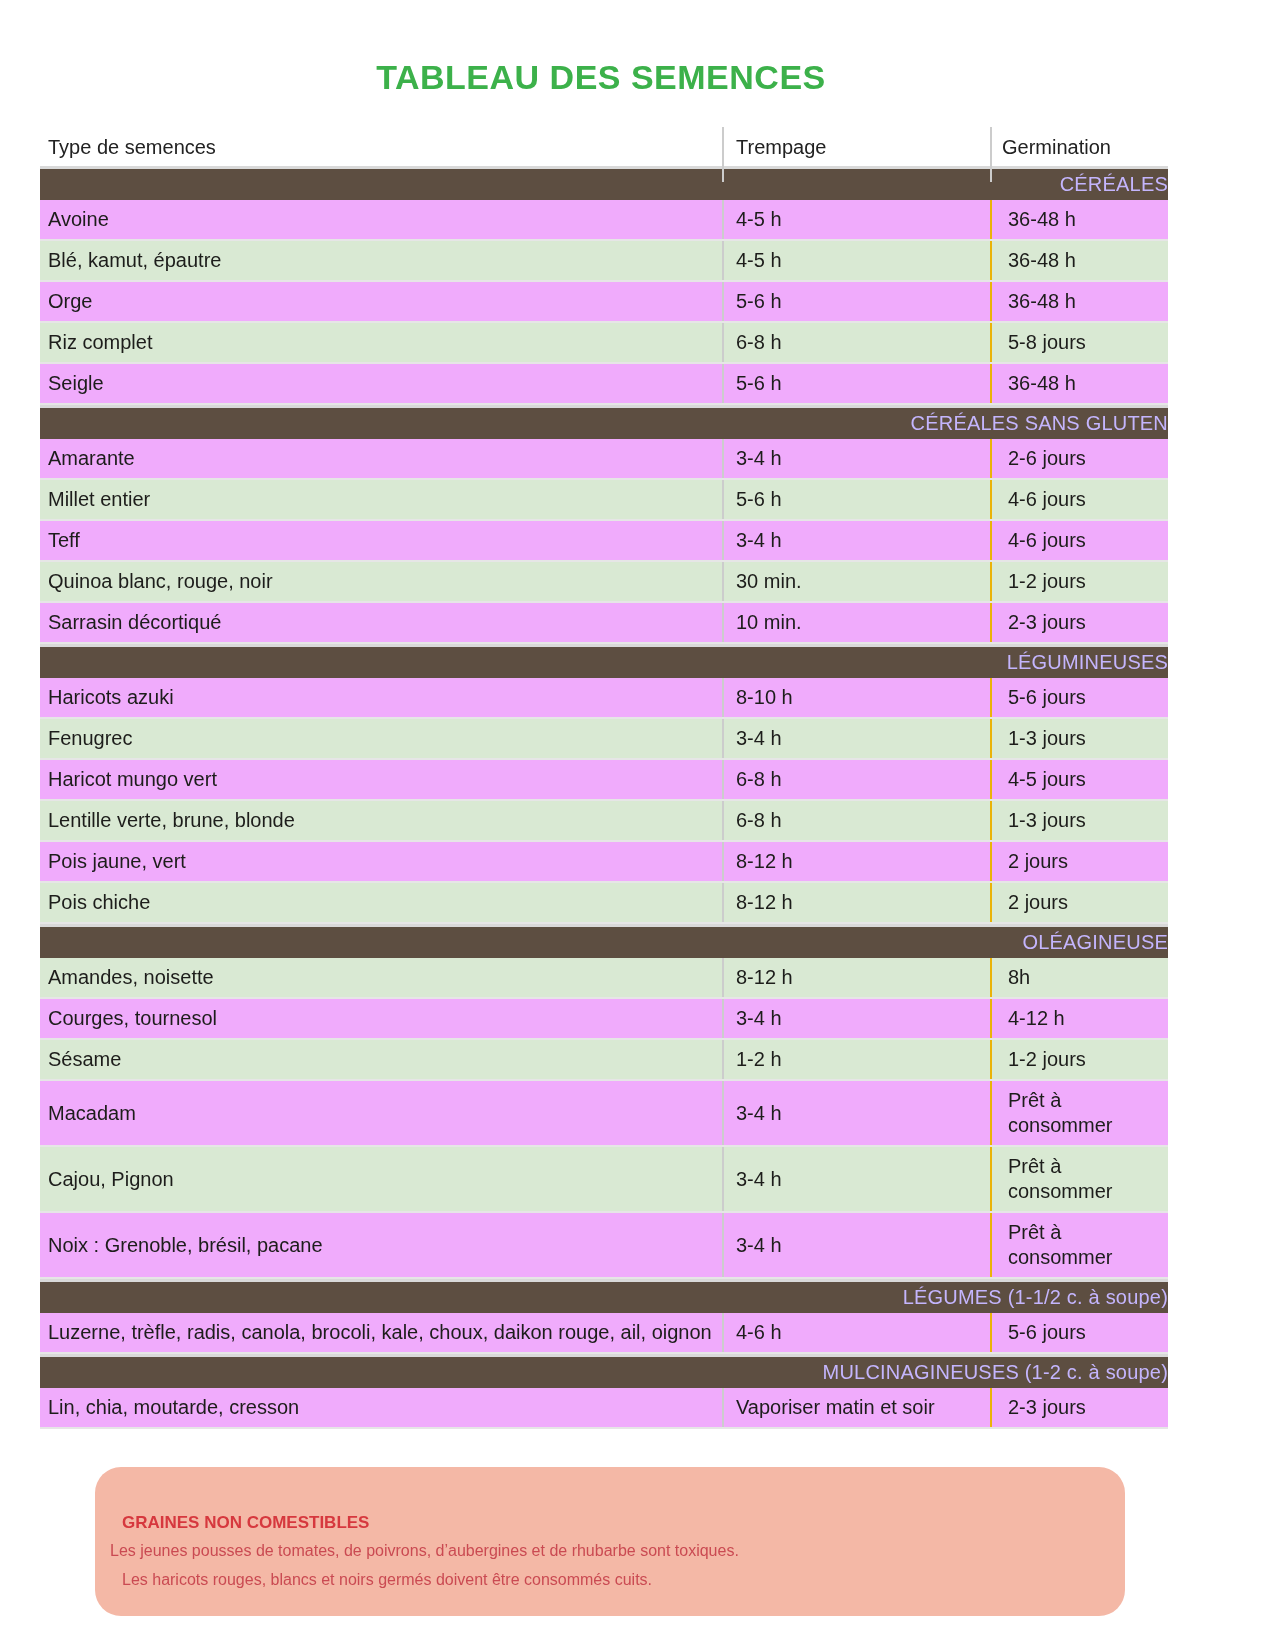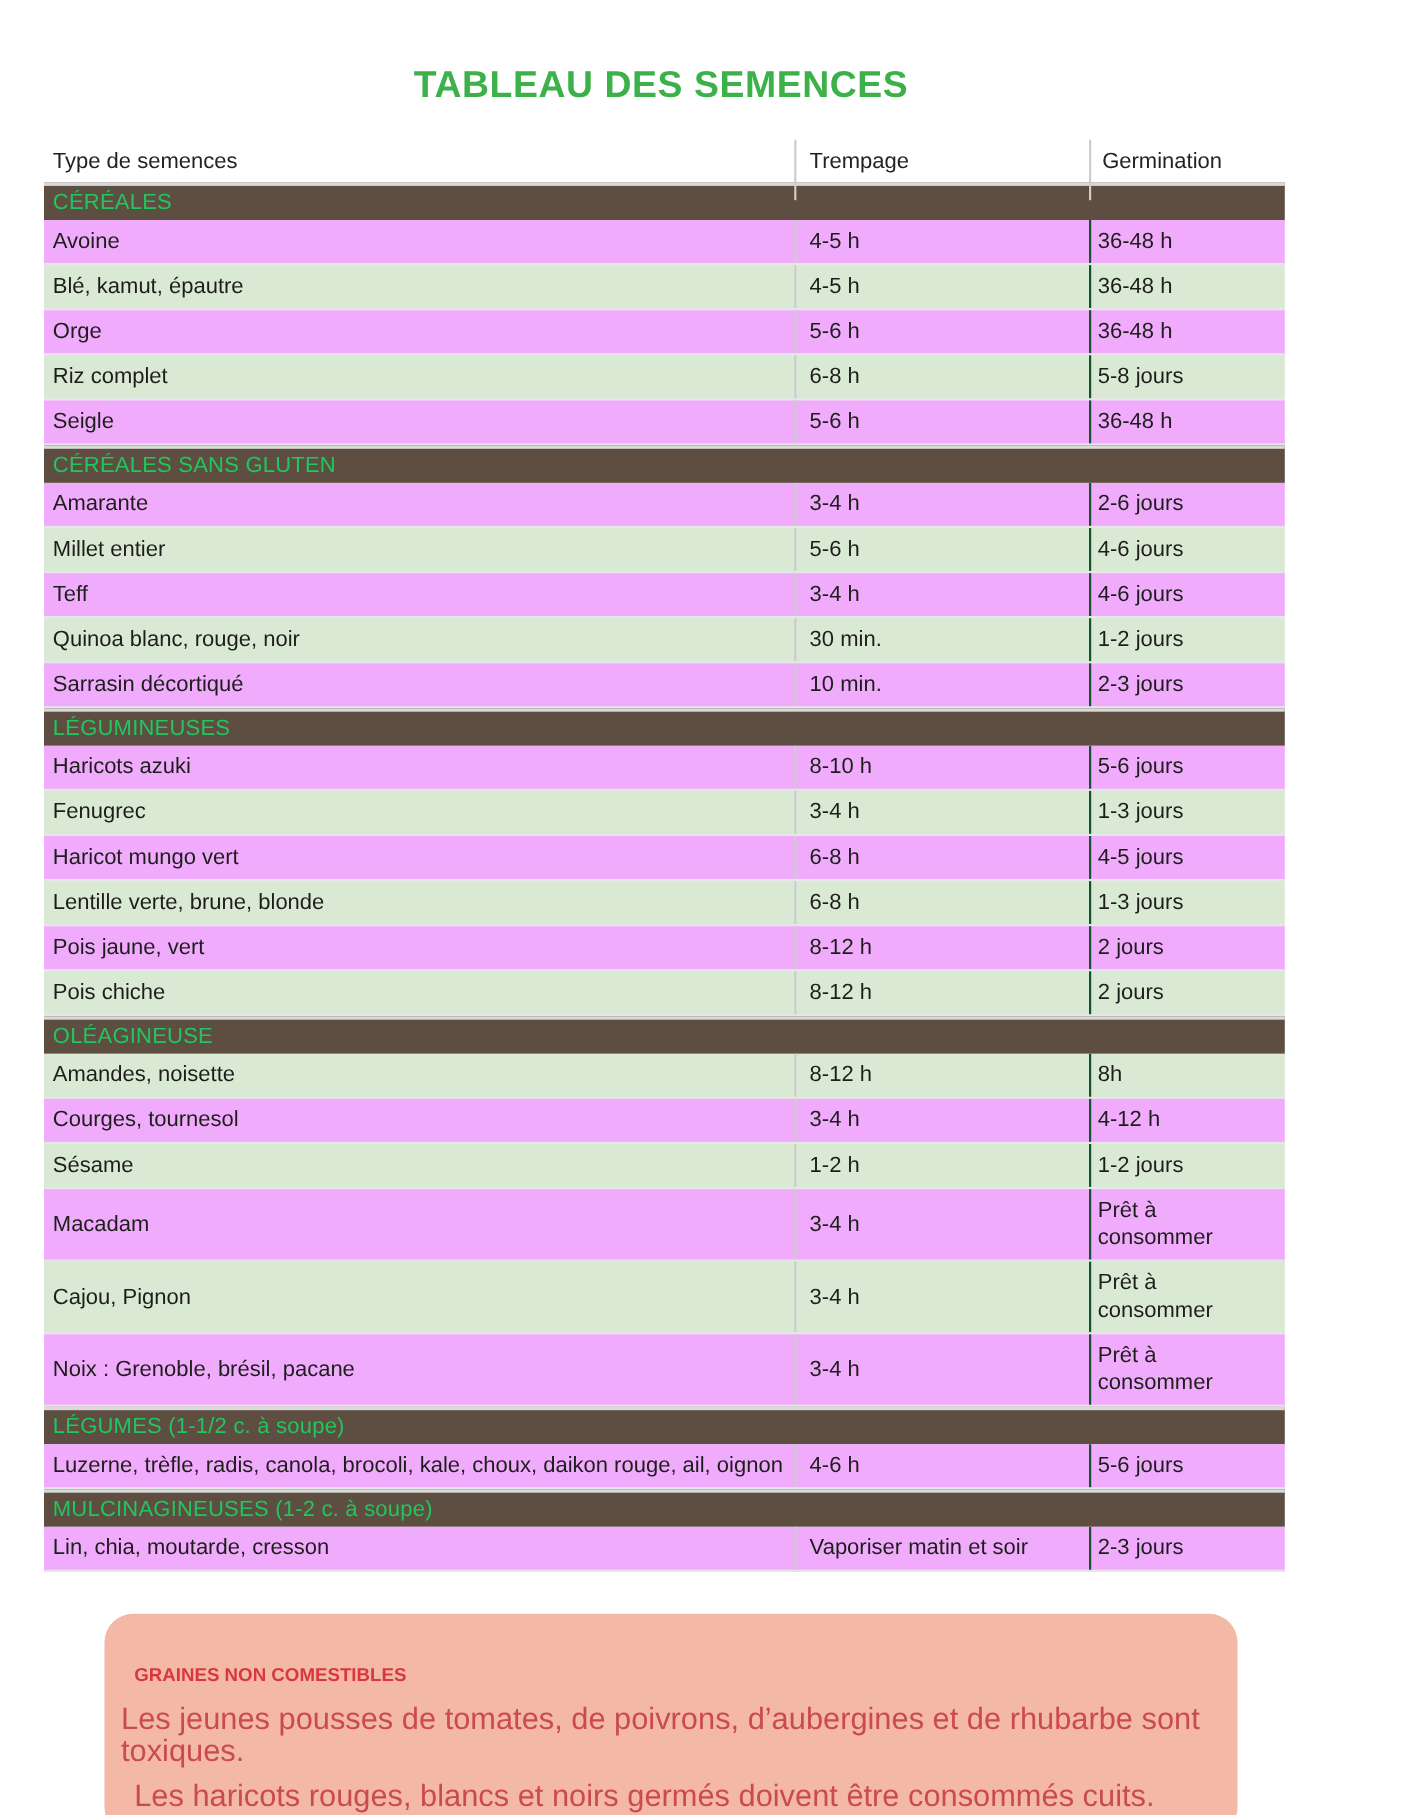--- a/index.html
+++ b/index.html
@@ -42,60 +42,60 @@
     color:#222222;
     line-height:25px;
     padding:8px 0 22px 8px;
   }
   .header-cell.c2{ border-left:2px solid #cccccc; padding-left:12px; }
   .header-cell.c3{ border-left:2px solid #cccccc; padding-left:10px; }
   .section-bar{
     height:34px;
     border-top:3px solid #d9d9d9;
     background:var(--section-brown);
-    color:#22c55e;
+    color:#c4b5fd;
     font-size:20px;
     line-height:31px;
     padding-left:8px;
     letter-spacing:0.2px;
+    text-align:right;
   }
   .data-row{
     border-bottom:2px solid #e6e6e6;
     background:#f0abfc;
   }
   .data-row.shaded{ background:var(--row-green); }
   .cell{
     font-size:20px;
     line-height:25px;
     padding:7px 10px 7px 8px;
     display:flex;
     align-items:center;
   }
   .cell-trempage{ border-left:2px solid #cccccc; padding-left:12px; }
-  .cell-germination{ border-left:2px solid #14532d; padding-left:6px; }
+  .cell-germination{ border-left:2px solid #eab308; padding-left:16px; }
   .warning-box{
     margin:38px 0 0 95px;
     width:1030px;
     background:var(--warning-bg);
     border-radius:26px;
     padding:20px 24px 22px 15px;
   }
   .warning-title{
     color:var(--warning-title-red);
     font-weight:bold;
     font-size:17px;
     line-height:26px;
     padding-left:12px;
     margin-top:23px;
   }
   .warning-line{
     color:var(--warning-text-red);
-    font-size:28px;
+    font-size:16px;
     line-height:29px;
-    margin-top:12px;
   }
   .warning-line.indent{ padding-left:12px; }
 </style>
 </head>
 <body>
 
 <div class="page">
 
   <h1 class="title">TABLEAU DES SEMENCES</h1>
 

